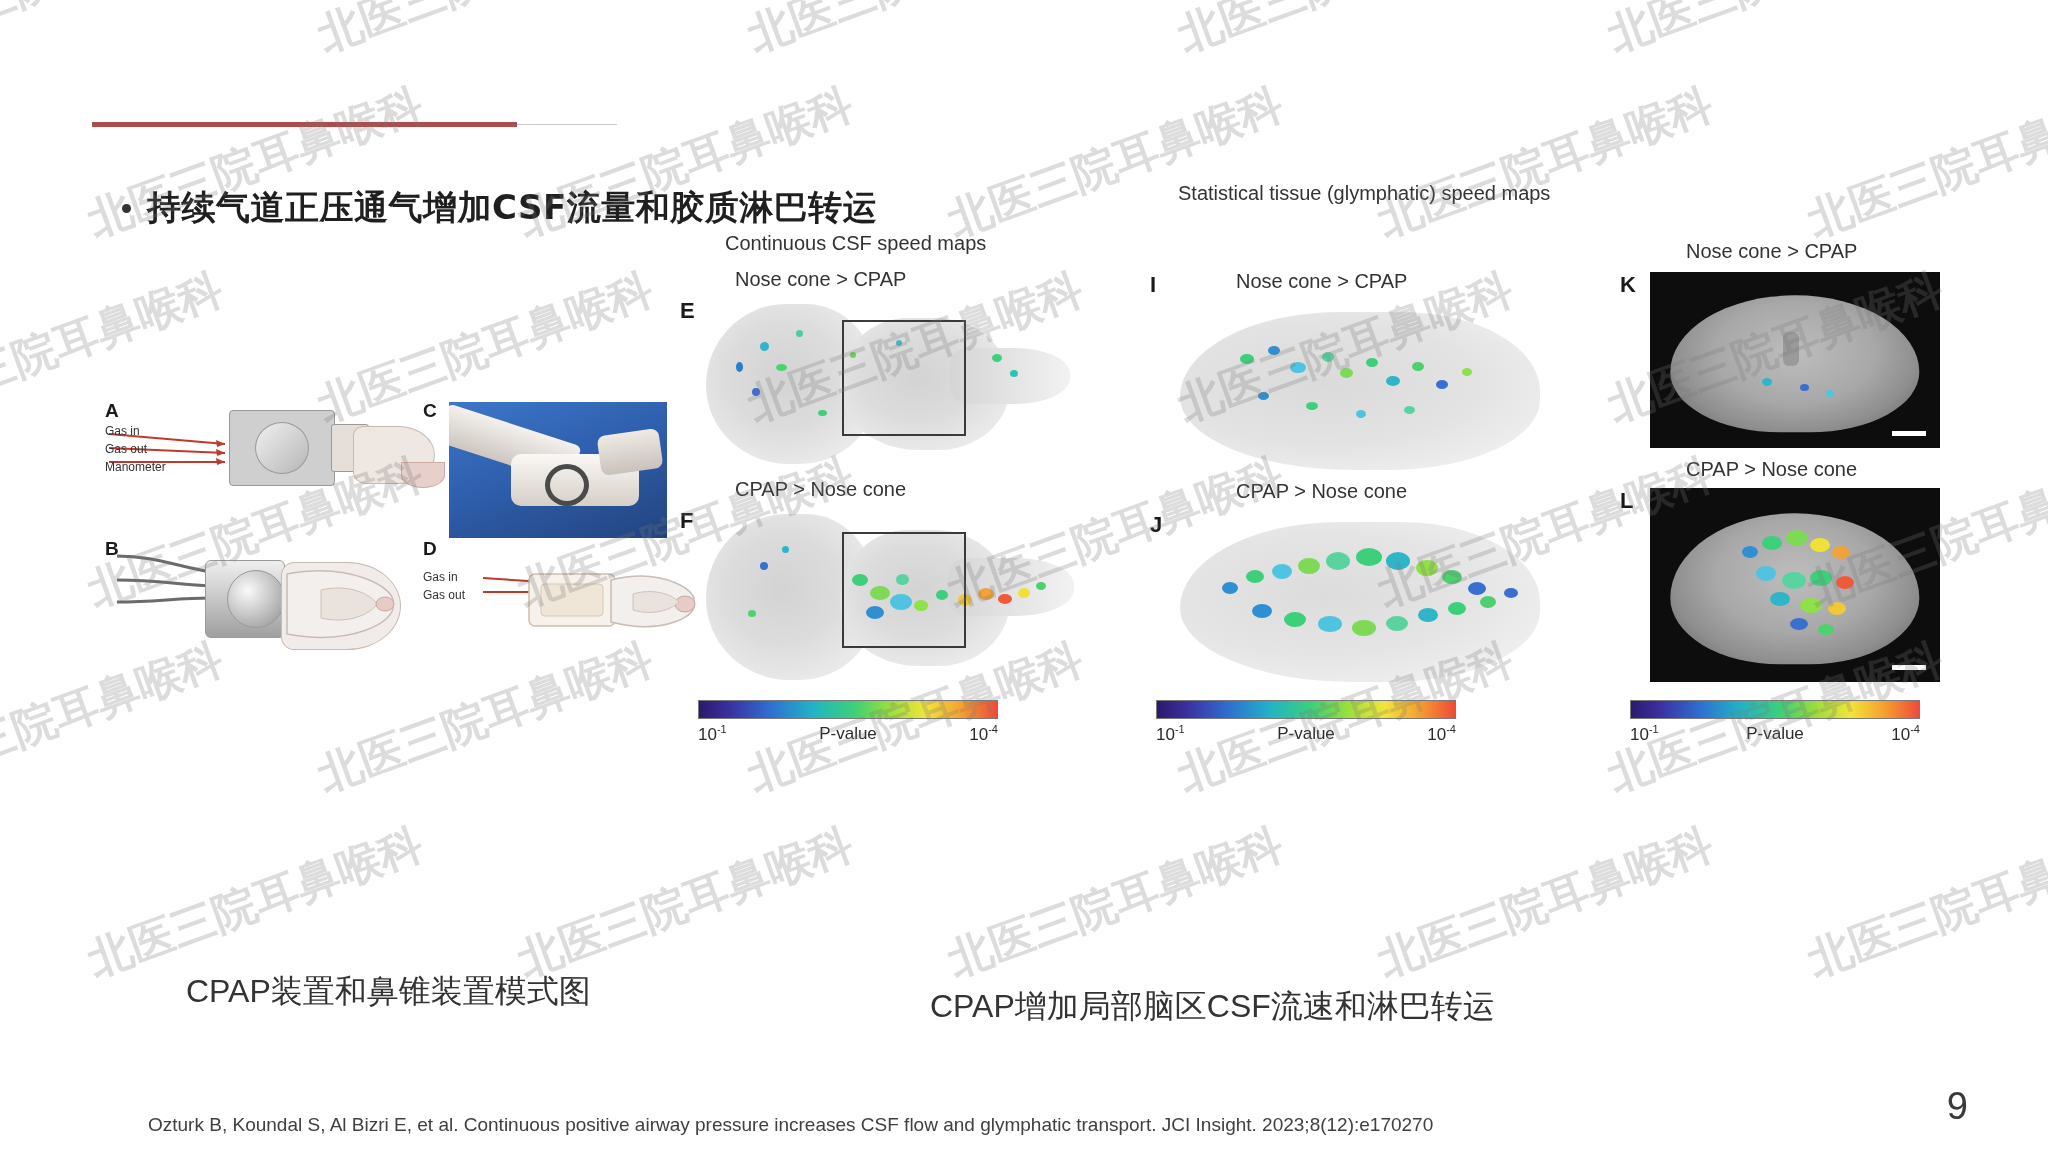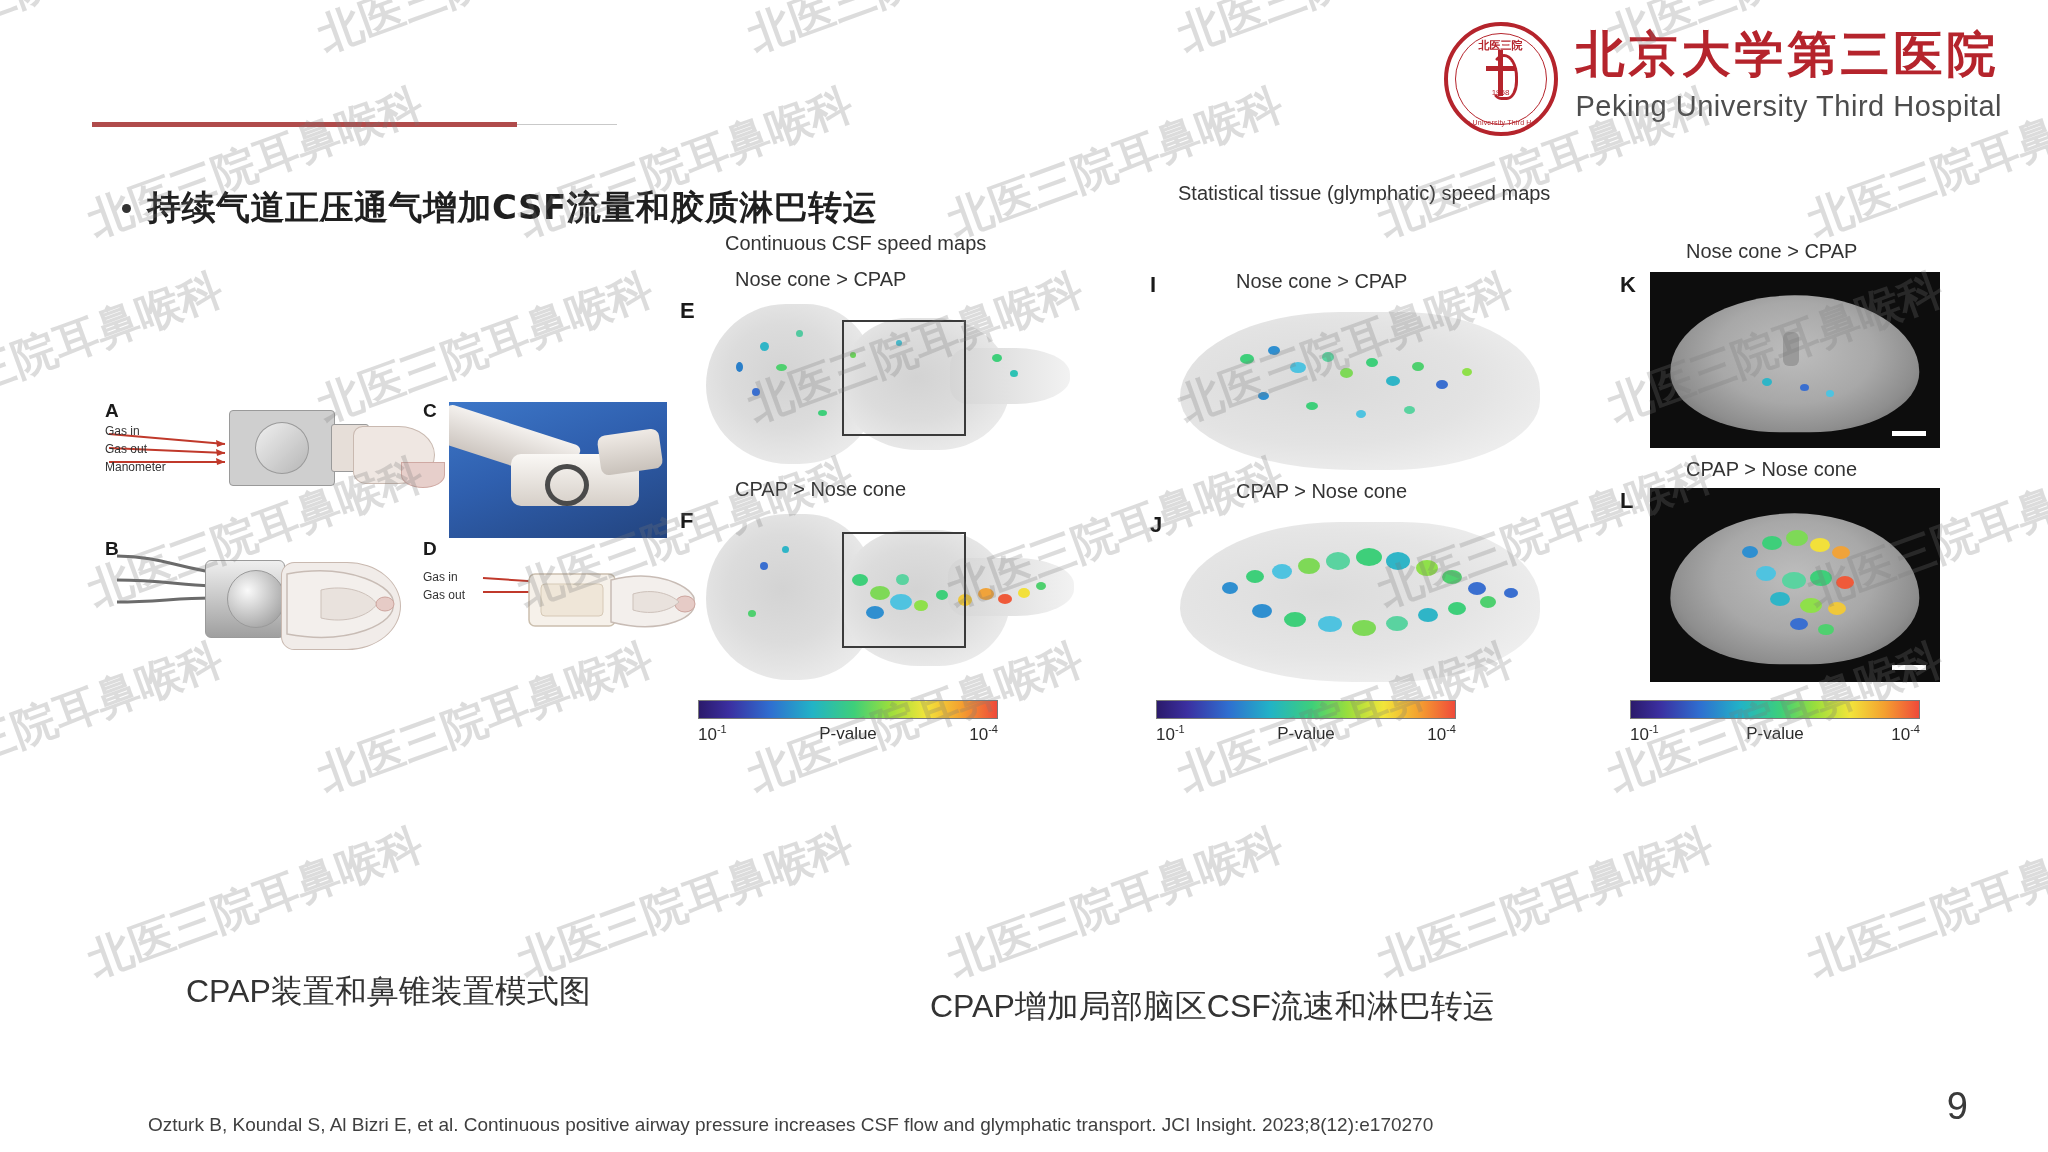--- a/index.html
+++ b/index.html
@@ -356,35 +356,20 @@
     z-index: 30;
   }
 </style>
 </head>
 <body>
 
 <div id="slide-header">
   <div id="title-rule"></div>
   <div id="title-rule-thin"></div>
 
-  <div id="logo-block">
-    <div id="logo-seal">
-      <div class="inner-ring"></div>
-      <div class="seal-top">北医三院</div>
-      <div class="cross-v"></div>
-      <div class="cross-h"></div>
-      <div class="snake"></div>
-      <div class="seal-year">1958</div>
-      <div class="seal-bottom">Peking University Third Hospital</div>
-    </div>
-    <div>
-      <div id="logo-text-cn">北京大学第三医院</div>
-      <div id="logo-text-en">Peking University Third Hospital</div>
-    </div>
-  </div>
 </div>
 
 <div id="bullet-line">
   <div id="bullet-dot"></div>
   <div id="bullet-text">持续气道正压通气增加CSF流量和胶质淋巴转运</div>
 </div>
 
 <div id="figure-area">
 
   <div id="panel-schematics">

